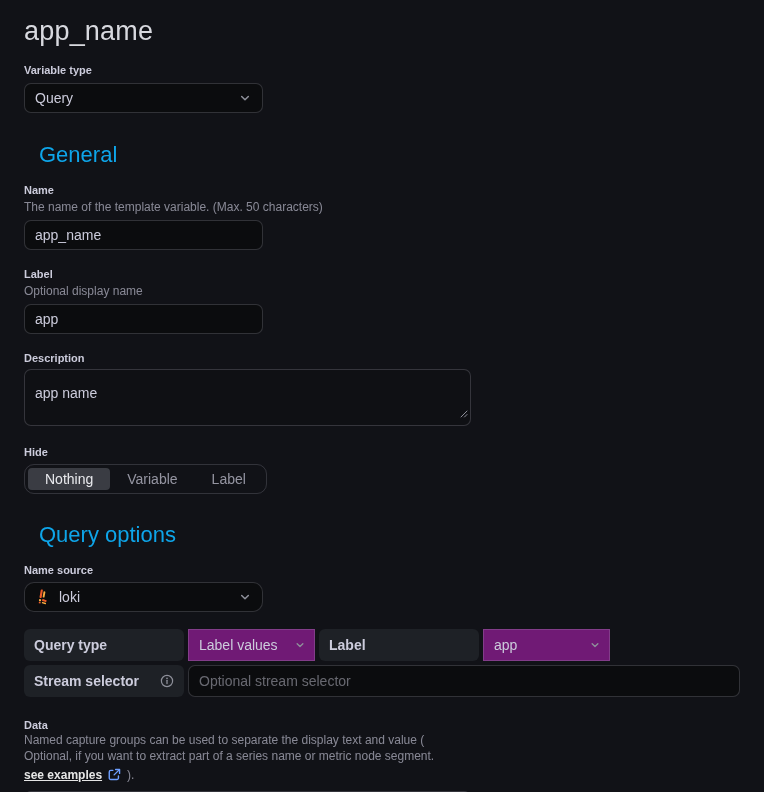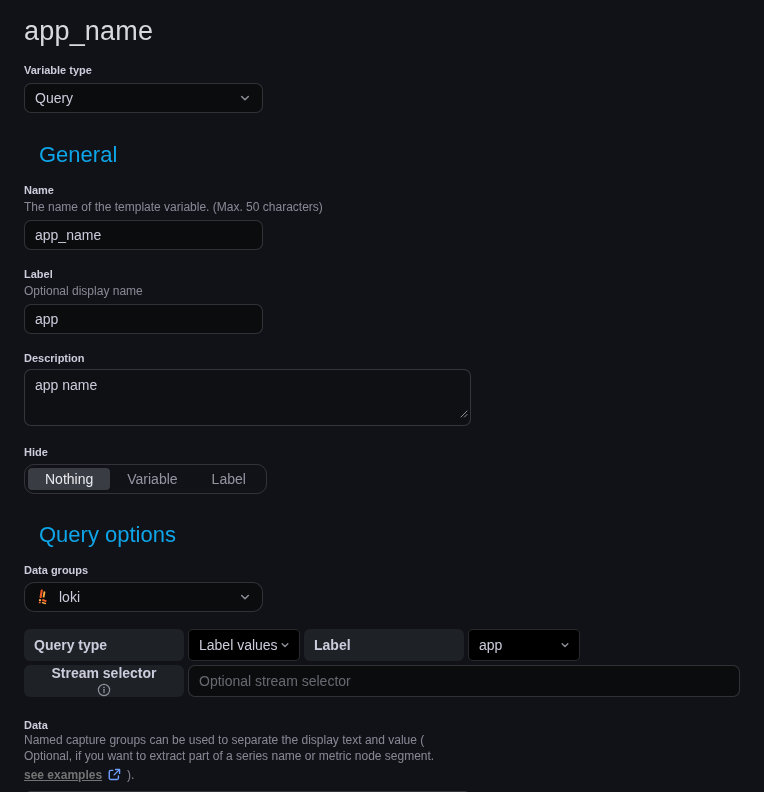--- a/index.html
+++ b/index.html
@@ -55,21 +55,21 @@
   }
   input.text-input::placeholder { color: rgba(204,204,220,0.48); }
 
   .textarea-wrap { position: relative; width: 447px; }
   textarea.textarea {
     width: 447px; height: 57px;
     background: #0f1014;
     border: 1px solid rgba(204,204,220,0.20);
     border-radius: 7px;
     resize: none;
-    padding: 7px 10px;
+    padding: 15px 10px;
     font-size: 14px; color: #ccccdc;
     font-family: "Liberation Sans", "DejaVu Sans", sans-serif;
     outline: none;
     display: block;
   }
   .resize-grip { position: absolute; right: 3px; bottom: 4px; pointer-events: none; }
 
   .radio-group {
     display: inline-flex;
     border: 1px solid rgba(204,204,220,0.18);
@@ -97,40 +97,40 @@
   .inline-row { display: flex; gap: 4px; height: 32px; align-items: stretch; }
   .inline-label {
     width: 160px;
     background: #1e2126;
     border-radius: 6px;
     display: flex; align-items: center;
     padding: 0 10px;
     font-size: 14px; font-weight: 600;
     color: #ccccdc;
   }
-  .inline-label.with-info { justify-content: space-between; flex-direction: column; }
+  .inline-label.with-info { justify-content: space-between; }
   .inline-select {
-    width: 112px;
-    background: #000000;
-    border: 1px solid rgba(204,204,220,0.20);
-    border-radius: 5px;
+    width: 127px;
+    background: #701a75;
+    border: 1px solid rgba(204,204,220,0.20);
+    border-radius: 0;
     display: flex; align-items: center; justify-content: space-between;
     padding: 0 8px 0 10px;
     font-size: 14px; color: #ccccdc;
     cursor: pointer;
   }
   .stream-input {
     flex: 1;
     height: 32px;
     border-radius: 7px;
   }
 
   .link-row { display: flex; align-items: center; gap: 5px; font-size: 12px; }
   a.doc-link {
-    color: #737373; text-decoration: underline;
+    color: #e5e5e5; text-decoration: underline;
     font-size: 12px; font-weight: 600;
   }
   .link-suffix { color: rgba(204,204,220,0.64); }
 
   .regex-input-cut {
     margin-top: 9px;
     width: 447px; height: 40px;
     background: #0f1014;
     border: 1px solid rgba(204,204,220,0.20);
     border-radius: 7px;
@@ -192,21 +192,21 @@
     <div class="radio-group mt-4">
       <div class="radio-option selected">Nothing</div>
       <div class="radio-option">Variable</div>
       <div class="radio-option">Label</div>
     </div>
   </div>
 
   <h2 class="section-heading" style="margin-top:28px;">Query options</h2>
 
   <div style="margin-top:14px;">
-    <div class="field-label">Data groups</div>
+    <div class="field-label">Name source</div>
     <div class="select w-std mt-4">
       <span class="ds-name">
         <span class="icon">
           <svg width="16" height="16" viewBox="0 0 16 16">
             <g transform="rotate(10 8 8)">
               <rect x="4.6" y="0.8" width="2.1" height="8.6" rx="0.7" fill="#f05a28"></rect>
               <rect x="7.6" y="2.2" width="1.9" height="6.2" rx="0.7" fill="#fbb040"></rect>
               <rect x="4.6" y="10.6" width="2.1" height="2.1" rx="0.6" fill="#fbb040"></rect>
               <rect x="4.8" y="13.4" width="1.9" height="1.4" rx="0.5" fill="#f05a28"></rect>
               <rect x="7.8" y="10.0" width="4.6" height="1.9" rx="0.6" fill="#f05a28" transform="rotate(8 7.8 10)"></rect>

